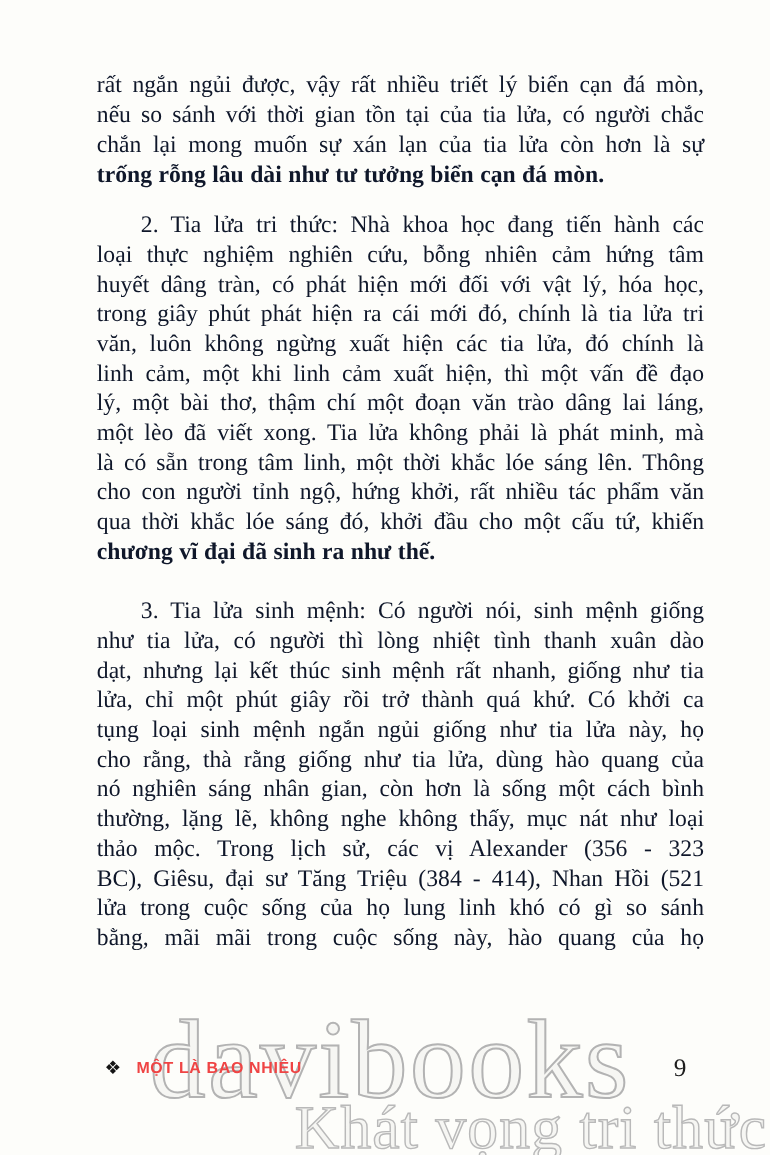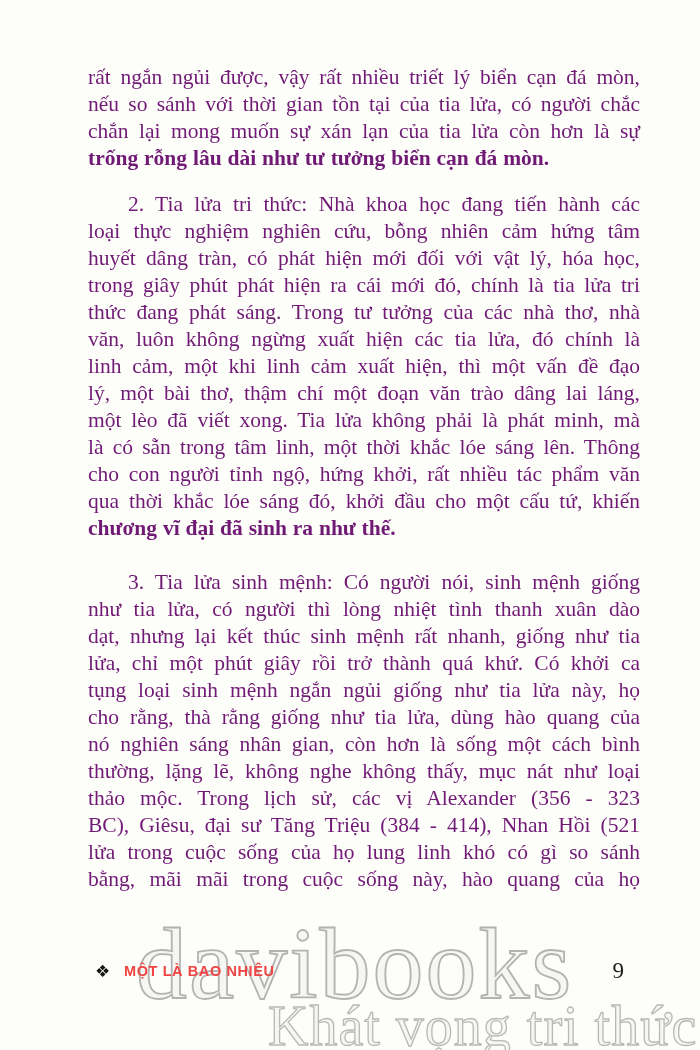--- a/index.html
+++ b/index.html
@@ -9,21 +9,21 @@
     font-family: "Liberation Serif", serif;
     overflow: hidden; position: relative;
   }
   .page {
     position: absolute; inset: 0;
     background: #fdfdfa;
   }
   .text-block {
     position: absolute;
     left: 88px; top: 64px; width: 552px;
-    color: #701a75;
+    color: #0f172a;
     font-size: 21.5px;
     line-height: 27px;
     z-index: 2;
   }
   .para { margin: 0 0 19px 0; }
   .para:last-child { margin-bottom: 0; margin-top: 27px; }
   .line {
     height: 27px;
     text-align: justify;
     text-align-last: justify;
@@ -86,21 +86,20 @@
       <div class="line">nếu so sánh với thời gian tồn tại của tia lửa, có người chắc</div>
       <div class="line">chắn lại mong muốn sự xán lạn của tia lửa còn hơn là sự</div>
       <div class="line endline">trống rỗng lâu dài như tư tưởng biển cạn đá mòn.</div>
     </div>
 
     <div class="para">
       <div class="line indent">2. Tia lửa tri thức: Nhà khoa học đang tiến hành các</div>
       <div class="line">loại thực nghiệm nghiên cứu, bỗng nhiên cảm hứng tâm</div>
       <div class="line">huyết dâng tràn, có phát hiện mới đối với vật lý, hóa học,</div>
       <div class="line">trong giây phút phát hiện ra cái mới đó, chính là tia lửa tri</div>
-      <div class="line">thức đang phát sáng. Trong tư tưởng của các nhà thơ, nhà</div>
       <div class="line">văn, luôn không ngừng xuất hiện các tia lửa, đó chính là</div>
       <div class="line">linh cảm, một khi linh cảm xuất hiện, thì một vấn đề đạo</div>
       <div class="line">lý, một bài thơ, thậm chí một đoạn văn trào dâng lai láng,</div>
       <div class="line">một lèo đã viết xong. Tia lửa không phải là phát minh, mà</div>
       <div class="line">là có sẵn trong tâm linh, một thời khắc lóe sáng lên. Thông</div>
       <div class="line">cho con người tỉnh ngộ, hứng khởi, rất nhiều tác phẩm văn</div>
       <div class="line">qua thời khắc lóe sáng đó, khởi đầu cho một cấu tứ, khiến</div>
       <div class="line endline">chương vĩ đại đã sinh ra như thế.</div>
     </div>
 

